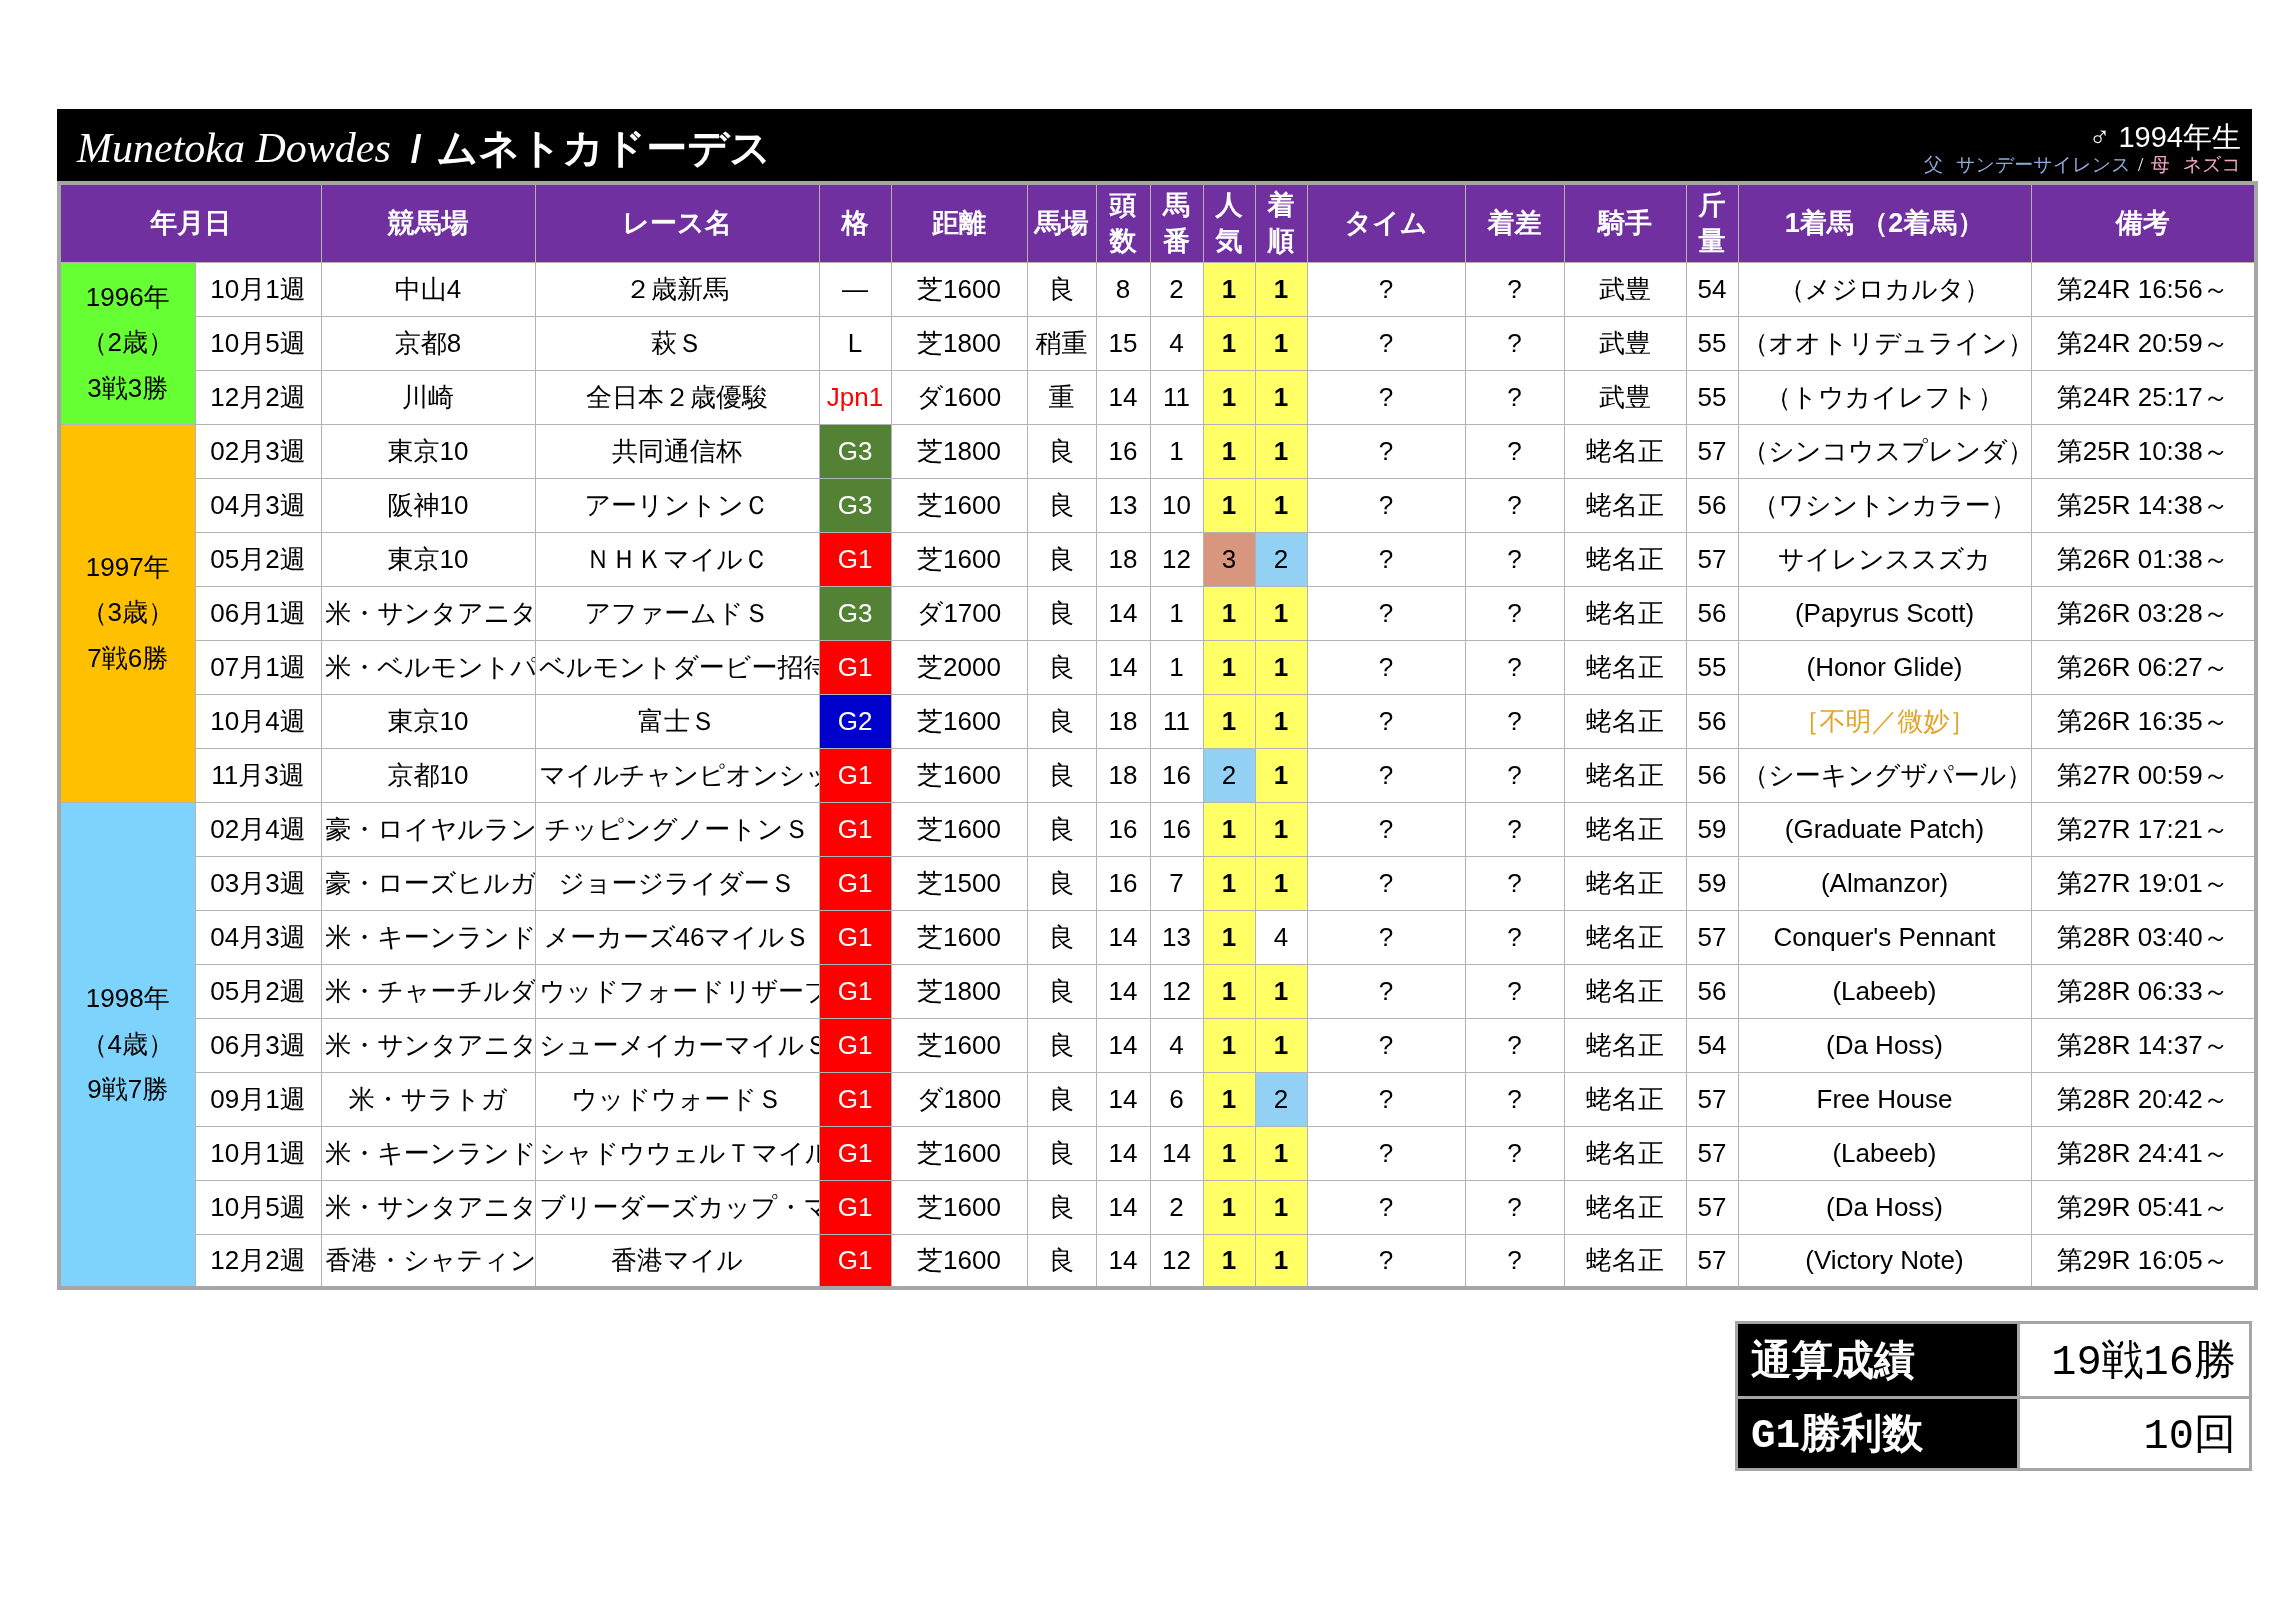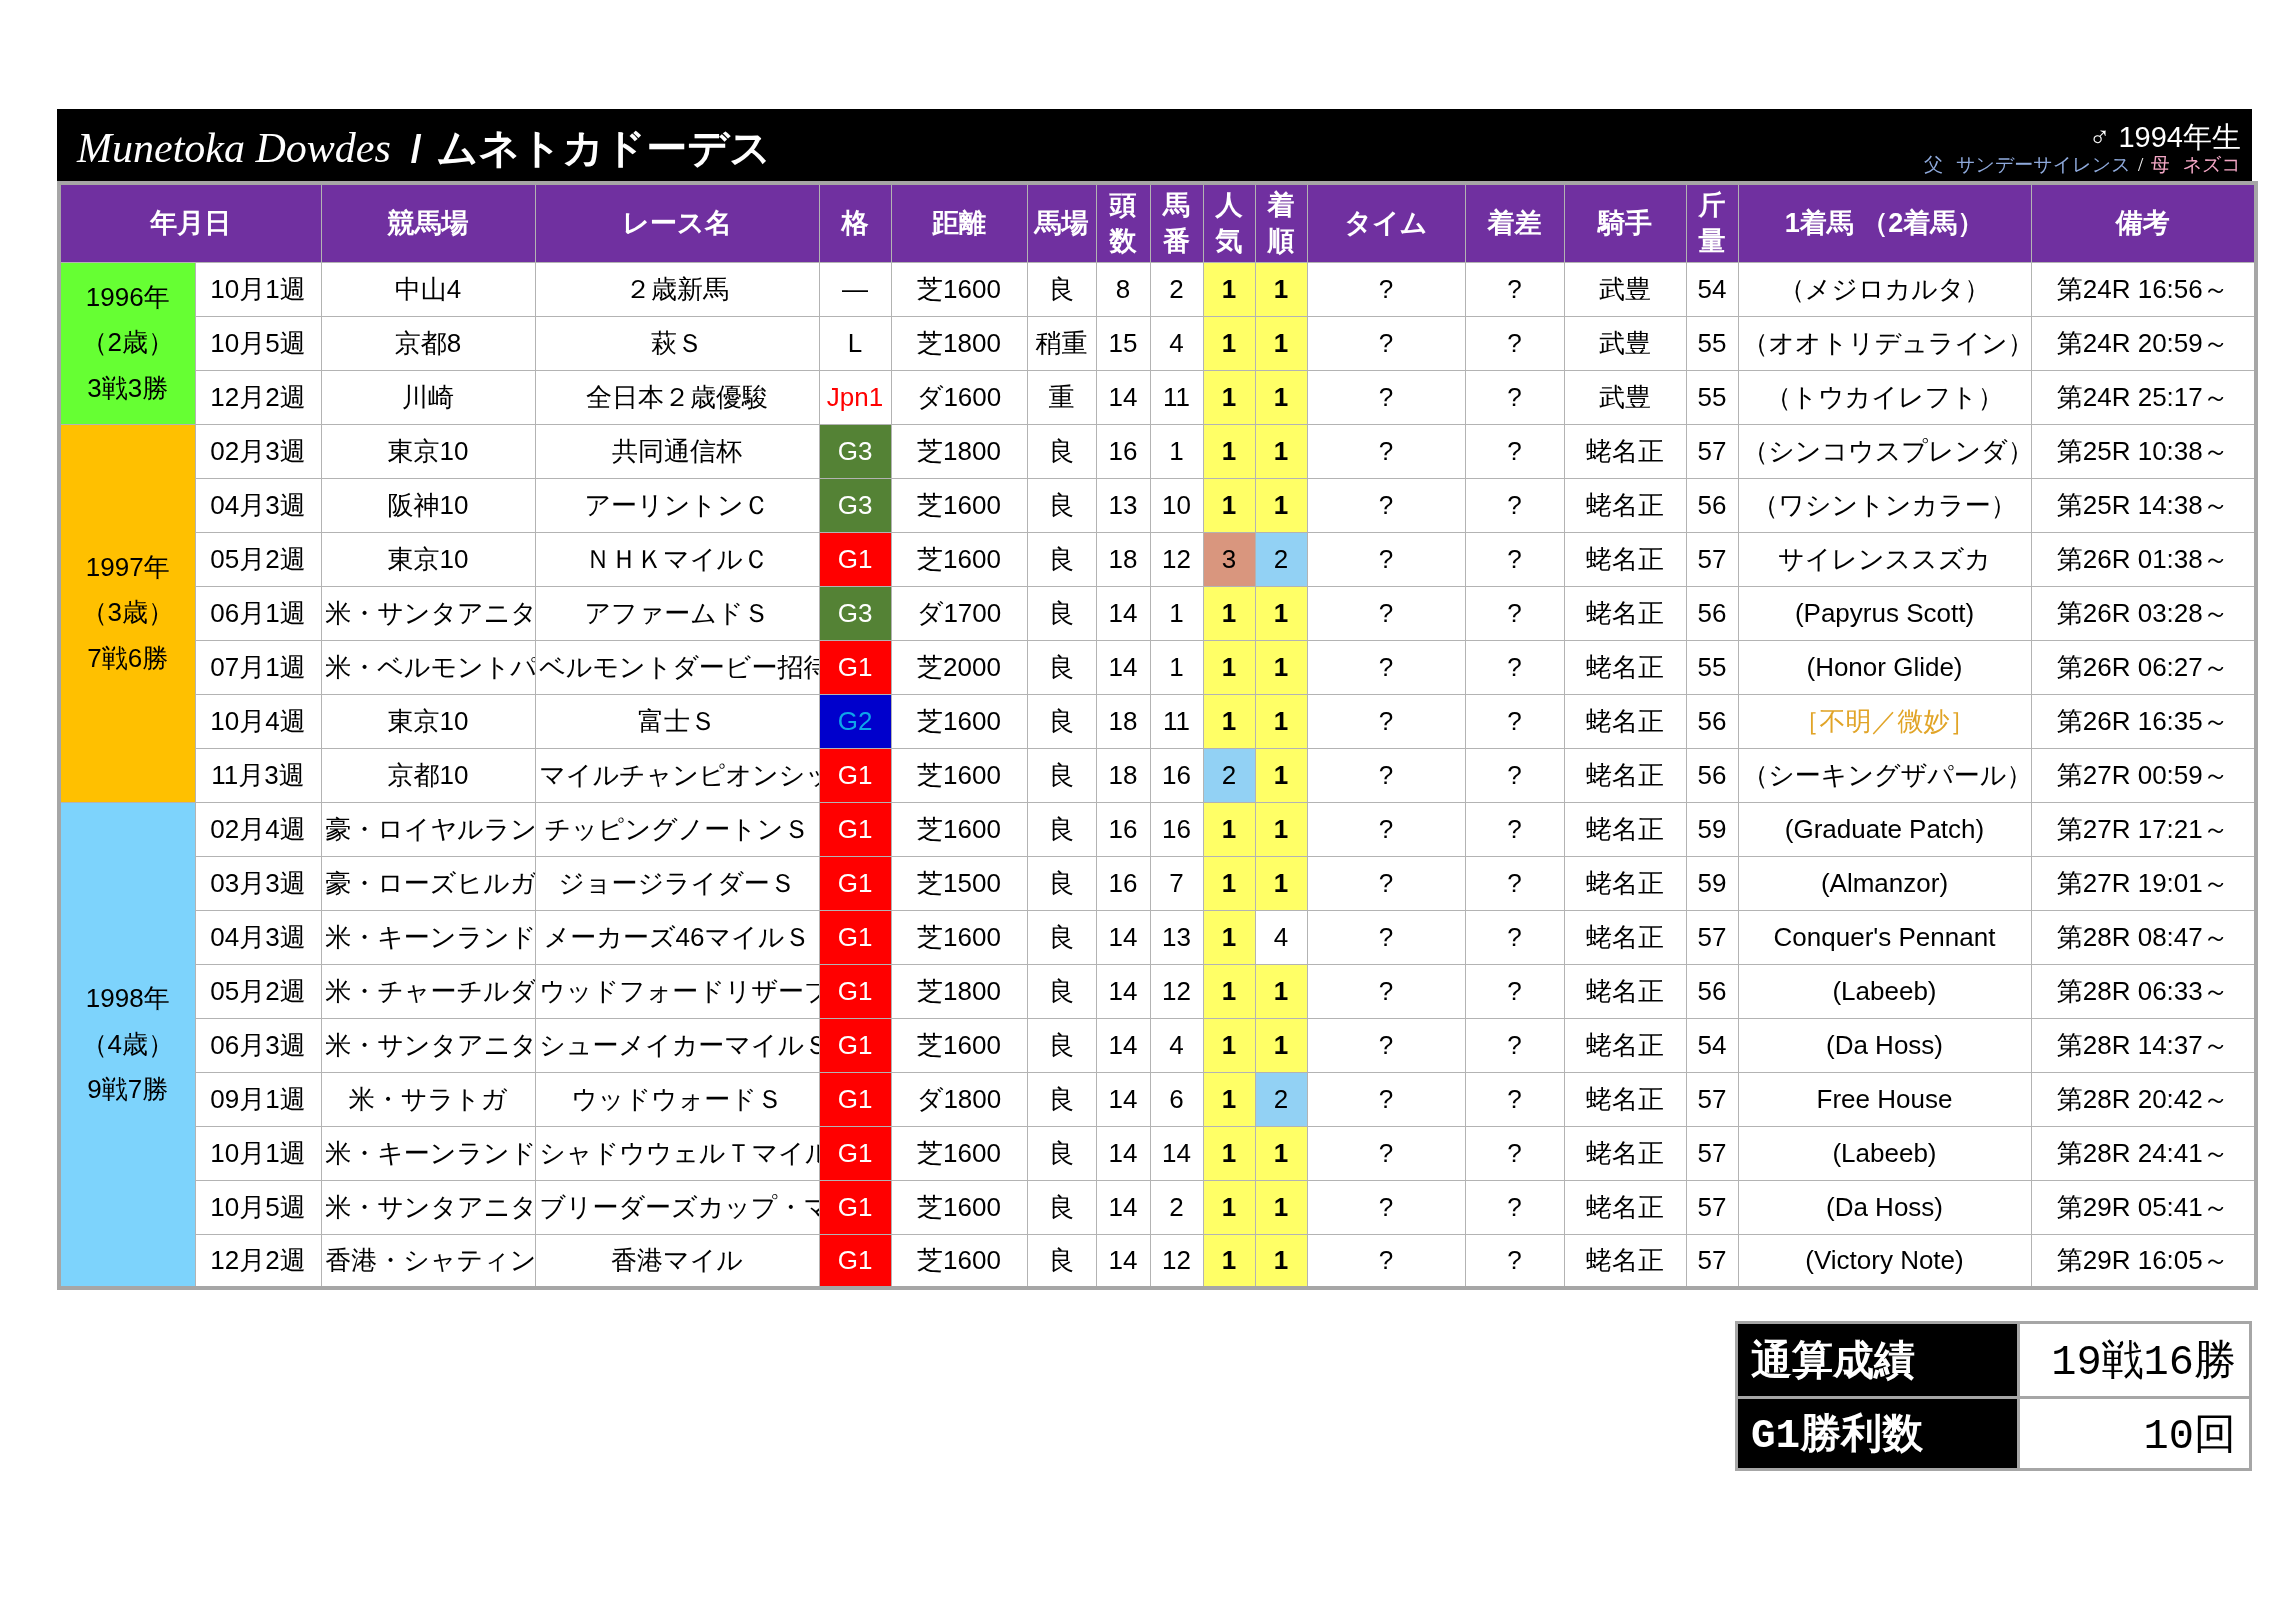--- a/index.html
+++ b/index.html
@@ -269,21 +269,21 @@
         <td>?</td>
         <td>蛯名正</td>
         <td>55</td>
         <td>(Honor Glide)</td>
         <td class="c-note">第26R  06:27～</td>
       </tr>
       <tr>
         <td>10月4週</td>
         <td>東京10</td>
         <td>富士Ｓ</td>
-        <td style="background: rgb(0, 0, 204); color: #0ea5e9;">G2</td>
+        <td style="background: rgb(0, 0, 204); color: #ffffff;">G2</td>
         <td>芝1600</td>
         <td>良</td>
         <td>18</td>
         <td>11</td>
         <td style="background: rgb(255, 255, 102); font-weight: 700;">1</td>
         <td style="background: rgb(255, 255, 102); font-weight: 700;">1</td>
         <td>?</td>
         <td>?</td>
         <td>蛯名正</td>
         <td>56</td>
@@ -358,21 +358,21 @@
         <td>良</td>
         <td>14</td>
         <td>13</td>
         <td style="background: rgb(255, 255, 102); font-weight: 700;">1</td>
         <td>4</td>
         <td>?</td>
         <td>?</td>
         <td>蛯名正</td>
         <td>57</td>
         <td>Conquer's Pennant</td>
-        <td class="c-note">第28R  08:47～</td>
+        <td class="c-note">第28R  03:40～</td>
       </tr>
       <tr>
         <td>05月2週</td>
         <td>米・チャーチルダウンズ</td>
         <td>ウッドフォードリザーブTCS</td>
         <td style="background: rgb(255, 0, 0); color: rgb(255, 255, 255);">G1</td>
         <td>芝1800</td>
         <td>良</td>
         <td>14</td>
         <td>12</td>

